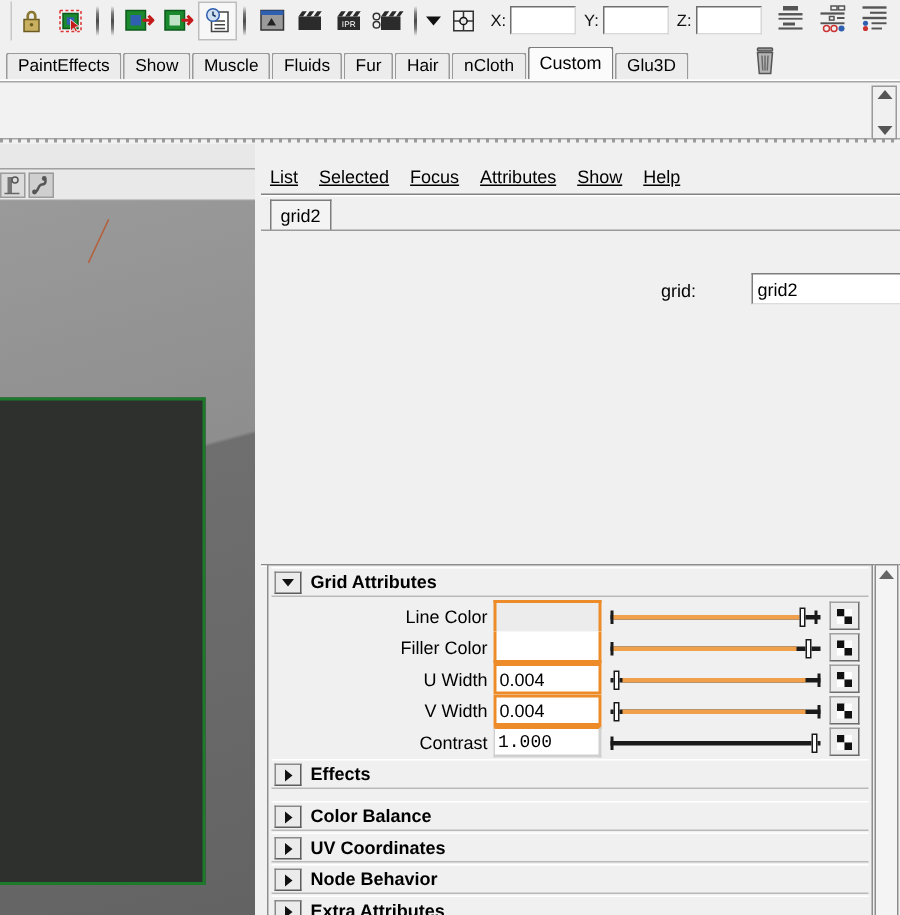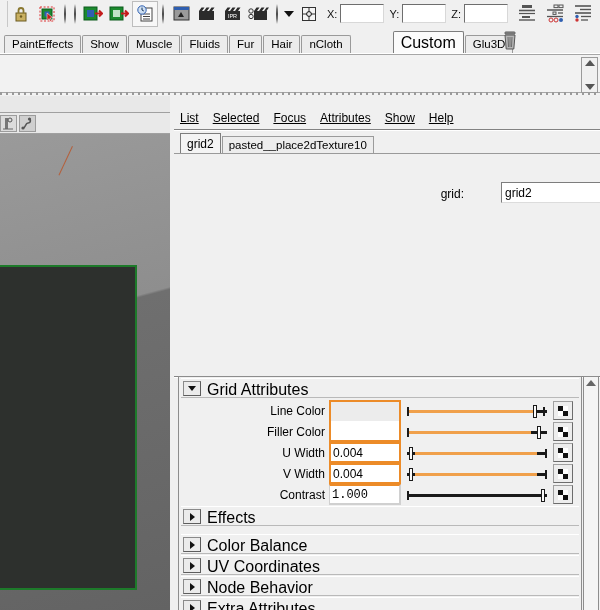--- a/index.html
+++ b/index.html
@@ -48,22 +48,22 @@
   .shelf-tab {
     height: 18px; line-height:17px; padding: 0 7px;
     background:#ececec;
     border:1px solid #9a9a9a; border-bottom:none;
     border-top-left-radius:2px; border-top-right-radius:2px;
     font-size:11.5px; color:#000; margin-right:1px;
     white-space:nowrap;
   }
   .shelf-tab.active {
     height: 22px; line-height:21px; background:#fbfbfb;
-    border-color:#7d7d7d; font-size:16px;
-    position:relative; top:0px;margin-left:41px;
+    border-color:#7d7d7d; font-size:12px;
+    position:relative; top:0px;
   }
   .trash { position:absolute; right:8px; top:2px; width:20px; height:21px; }
 
   .shelf-area {
     position:absolute; left:0; top:53px; width:600px; height:42px;
     background:#f2f2f2;
     border-top:1px solid #ffffff;
   }
   .shelf-inner {
     position:absolute; left:0; top:0; right:0; bottom:2px;
@@ -165,21 +165,21 @@
   .ps-arrow { position:absolute; left:2px; width:0;height:0; }
   .ps-up { top:3px; border-left:5px solid transparent;border-right:5px solid transparent;border-bottom:6px solid #666; }
 
   .sect-hdr { position:relative; height:20px; margin:1px 2px 0 2px; background:#f0f0f0;
     border-top:1px solid #ffffff; border-bottom:1px solid #b9b9b9; }
   .sect-exp { position:absolute; left:2px; top:2px; width:18px; height:15px; background:#ebebeb;
     border:1px solid #8a8a8a; border-right-color:#5d5d5d; border-bottom-color:#5d5d5d;
     display:flex; align-items:center; justify-content:center; }
   .tri-dn { width:0;height:0;border-left:4px solid transparent;border-right:4px solid transparent;border-top:5px solid #111; }
   .tri-rt { width:0;height:0;border-top:4px solid transparent;border-bottom:4px solid transparent;border-left:5px solid #111; }
-  .sect-title { position:absolute; left:26px; top:2px; font-size:16px; font-weight:normal; }
+  .sect-title { position:absolute; left:26px; top:2px; font-size:12px; font-weight:bold; }
 
   .attr-row { position:relative; height:21px; }
   .attr-label { position:absolute; right:256px; top:4px; font-size:12px; white-space:nowrap; }
   .attr-swatch {
     position:absolute; left:150px; top:0px; width:72px; height:21px;
     border:2px solid #ec8b28;
   }
   .attr-input {
     position:absolute; left:150px; top:0px; width:72px; height:21px;
     background:#fff; border:2px solid #ec8b28;
@@ -409,21 +409,20 @@
       <span class="ae-menu">Selected</span>
       <span class="ae-menu">Focus</span>
       <span class="ae-menu">Attributes</span>
       <span class="ae-menu">Show</span>
       <span class="ae-menu">Help</span>
     </div>
     <div class="ae-menubar-rule"></div>
 
     <div class="ae-tabs">
       <div class="ae-tab active">grid2</div>
-      <div class="ae-tab">pasted__place2dTexture10</div>
     </div>
     <div class="ae-tabrule"></div>
 
     <div class="ae-body">
 
       <div class="node-row">
         <div class="node-label">grid:</div>
         <input class="node-field" type="text" value="grid2" style="">
 
       </div>

